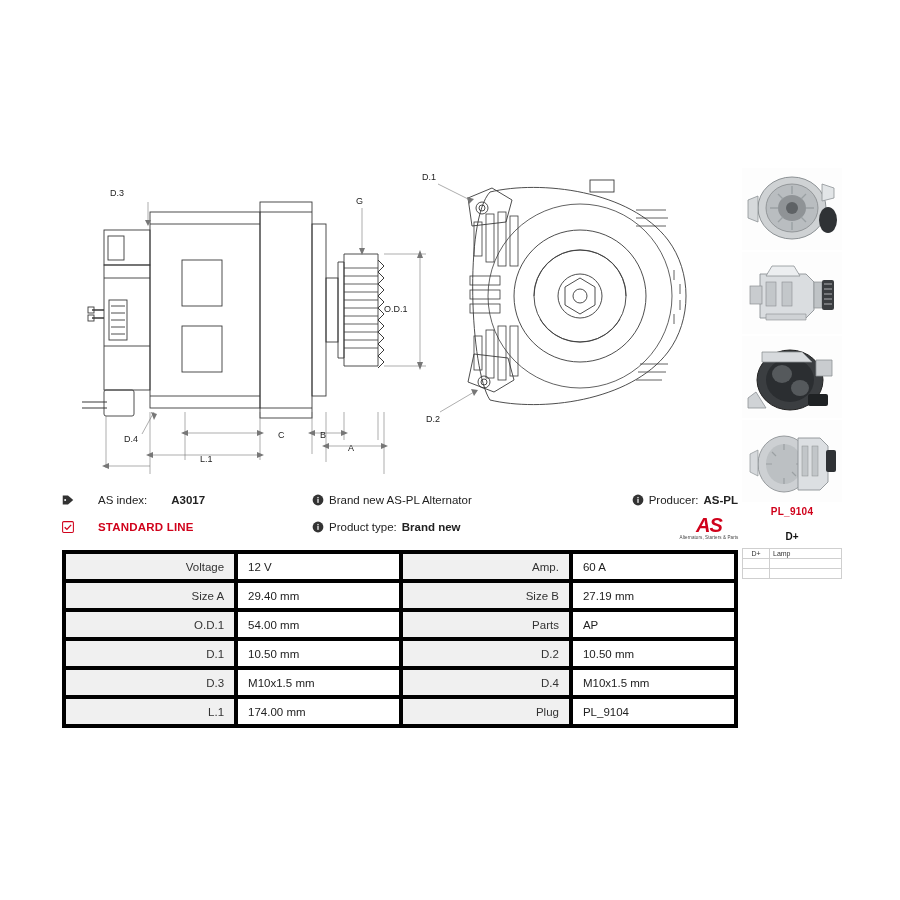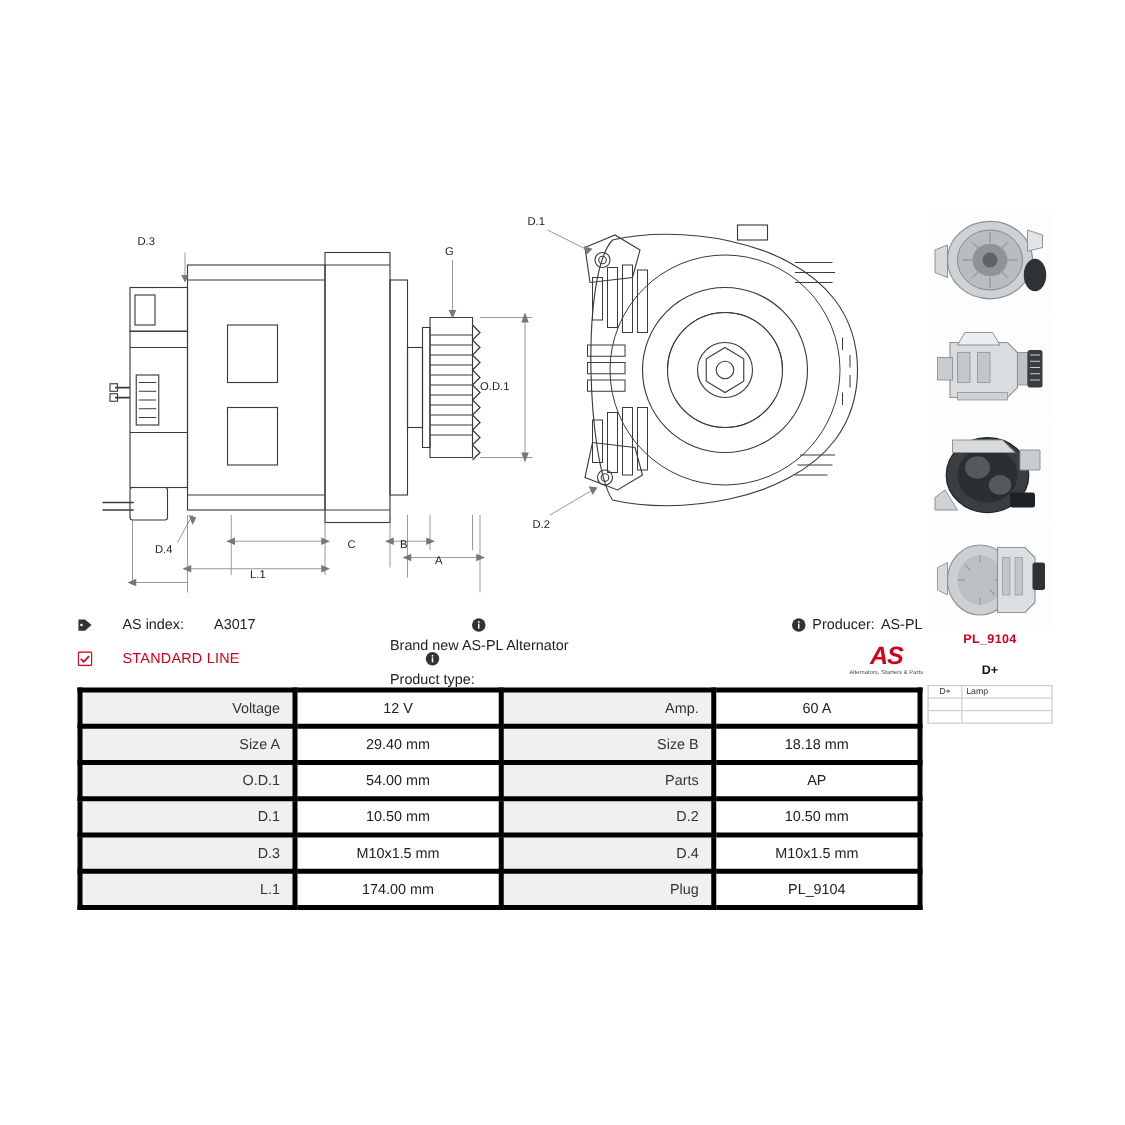--- a/index.html
+++ b/index.html
@@ -112,31 +112,31 @@
   .info-row.r2 { top: 521px; }
 
   .info-cell {
     position: absolute;
     display: flex;
     align-items: center;
     gap: 5px;
     white-space: nowrap;
   }
   .info-cell.c1 { left: 0px; gap: 24px; }
-  .info-cell.c2 { left: 250px; flex-direction: column; }
+  .info-cell.c2 { left: 250px; }
   .info-cell.c3 { right: 0px; }
 
   .ico {
     display: inline-block;
     width: 12px; height: 12px;
     flex: 0 0 12px;
   }
   .ico svg { display: block; }
-  .bold { font-weight: normal; }
-  .red { color: #d0021b; font-weight: normal; letter-spacing: .2px; }
+  .bold { font-weight: bold; }
+  .red { color: #d0021b; font-weight: bold; letter-spacing: .2px; }
 
   
   .spec-table {
     position: absolute;
     left: 62px;
     top: 550px;
     width: 676px;
     border-collapse: collapse;
     font-size: 11.5px;
   }
@@ -147,21 +147,21 @@
     color: #222;
   }
   .spec-table td.label {
     width: 170px;
     text-align: right;
     background: #f0f0f0;
     color: #333;
   }
   .spec-table td.value {
     width: 160px;
-    text-align: center;
+    text-align: left;
     background: #ffffff;
   }
 </style>
 </head>
 <body>
 
 <div class="sheet">
 
   <div class="drawing-area">
     <svg width="676" height="330" viewBox="0 0 676 330" xmlns="http://www.w3.org/2000/svg">
@@ -480,21 +480,21 @@
       <tr>
         <td class="label">Voltage</td>
         <td class="value">12 V</td>
         <td class="label">Amp.</td>
         <td class="value">60 A</td>
       </tr>
       <tr>
         <td class="label">Size A</td>
         <td class="value">29.40 mm</td>
         <td class="label">Size B</td>
-        <td class="value">18.18 mm</td>
+        <td class="value">27.19 mm</td>
       </tr>
       <tr>
         <td class="label">O.D.1</td>
         <td class="value">54.00 mm</td>
         <td class="label">Parts</td>
         <td class="value">AP</td>
       </tr>
       <tr>
         <td class="label">D.1</td>
         <td class="value">10.50 mm</td>

